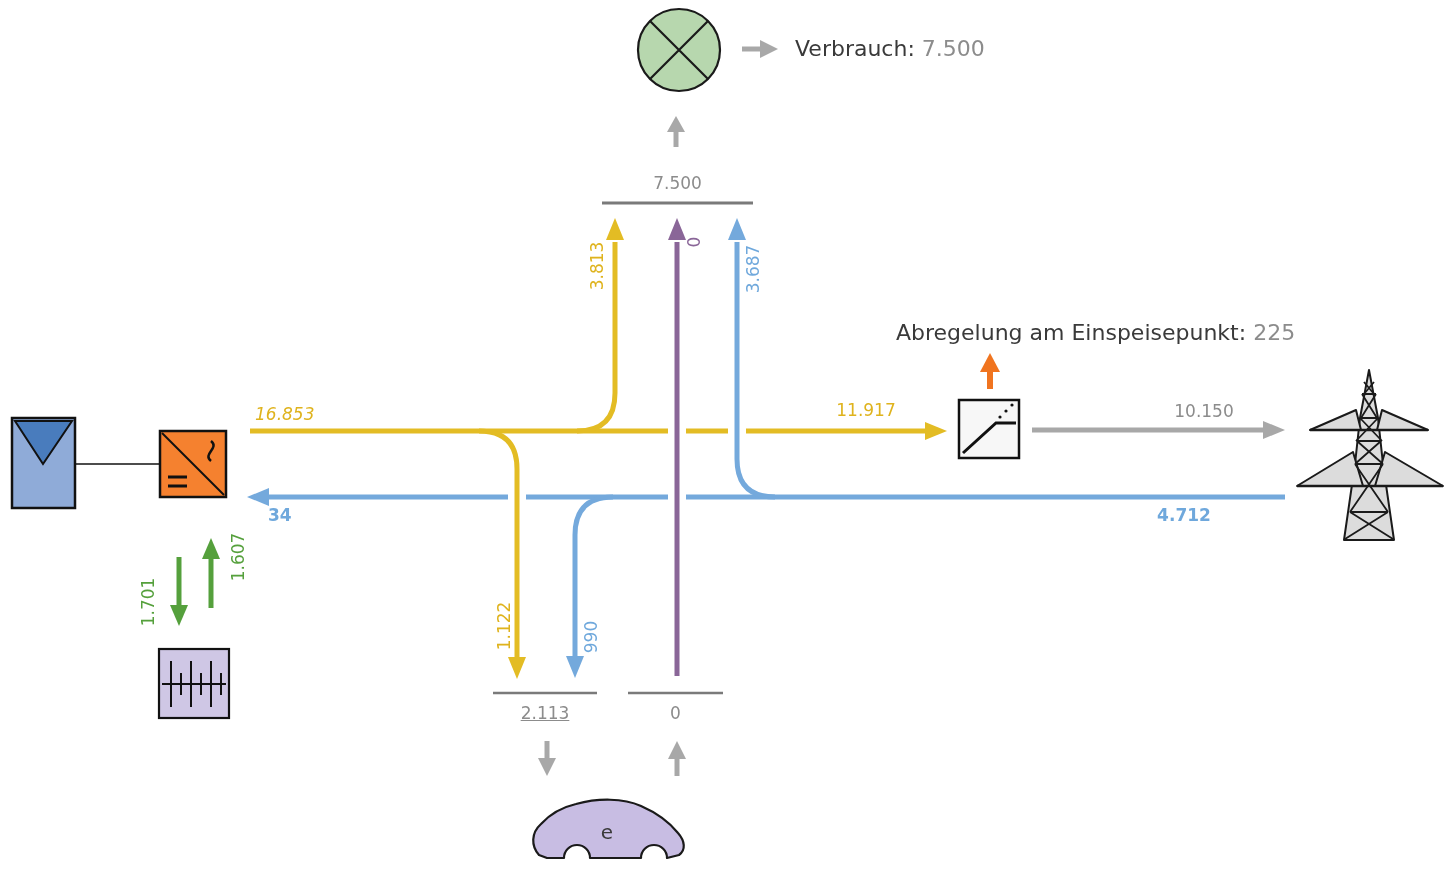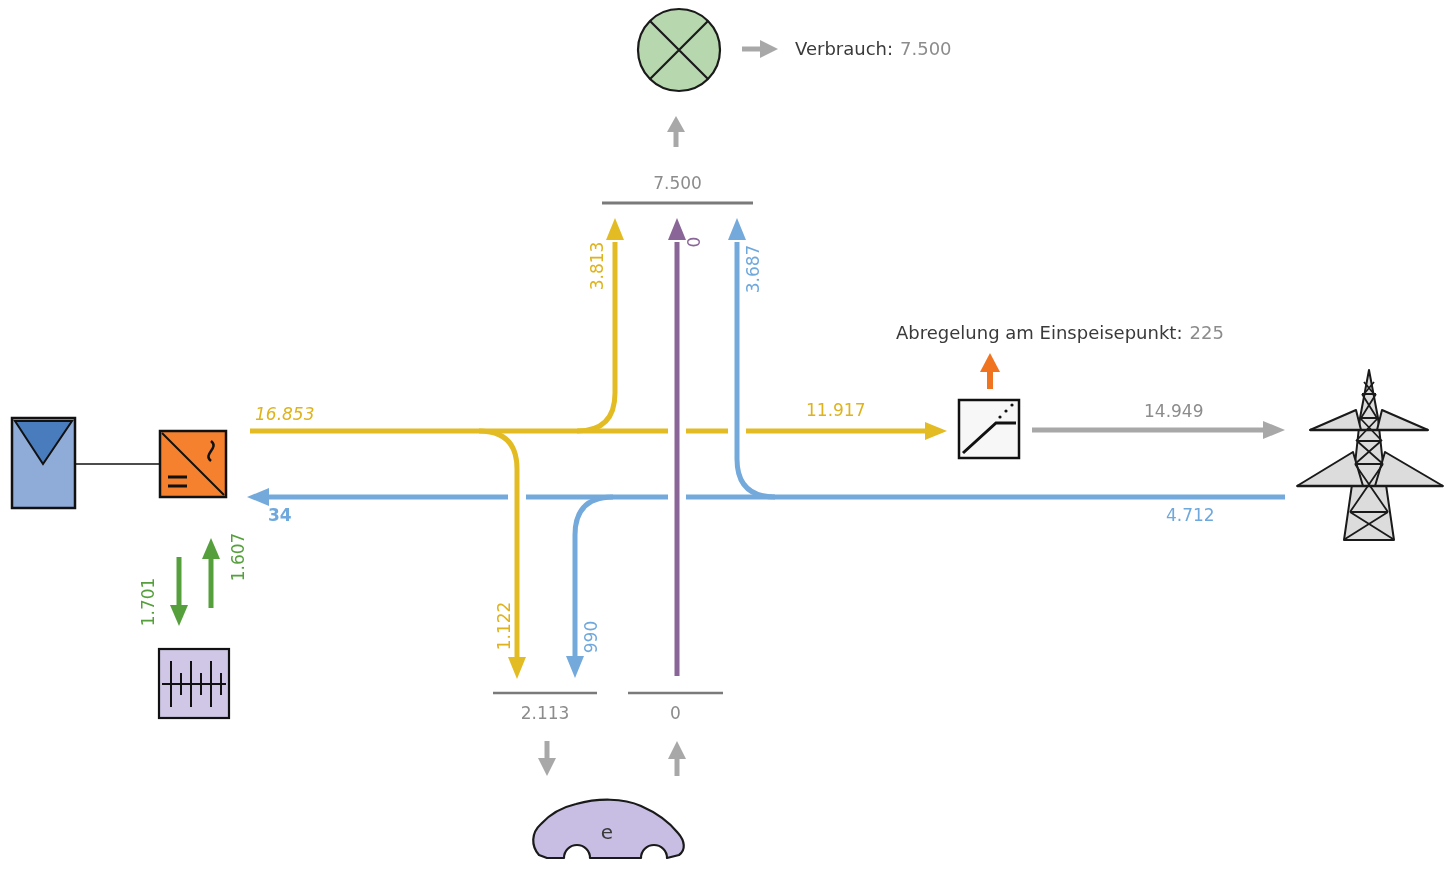--- a/index.html
+++ b/index.html
@@ -2,24 +2,24 @@
 <html><head>
 <meta charset="utf-8">
 <style>
   html,body{margin:0;padding:0;background:#fff;}
   .canvas{
     position:relative;width:1451px;height:883px;background:#ffffff;overflow:hidden;
     font-family:"DejaVu Sans","Liberation Sans",sans-serif;
   }
   .canvas svg{position:absolute;left:0;top:0;}
   .lbl{position:absolute;font-size:17px;line-height:22px;white-space:nowrap;}
-  .lbl.big{font-size:18px;}
+  .lbl.big{font-size:22px;}
   .rot{width:100px;height:22px;text-align:center;transform:rotate(-90deg);transform-origin:center;}
   .ctr{text-align:center;}
-  .rgt{text-align:left;width:120px;}
+  .rgt{text-align:center;width:120px;}
   .t-dark{color:#3a3a3a;}
   .t-gray{color:#8c8c8c;}
   .t-pv{color:#dfb31d;}
   .t-grid{color:#6fa8dc;}
   .t-ev{color:#8a6698;}
   .t-batt{color:#55a03c;}
   .pair span{display:inline;}
   .pair .v{margin-left:7px;}
 </style>
 </head>
@@ -165,28 +165,28 @@
 
   <div class="lbl rot t-pv" style="left:547px;top:255px;">3.813</div>
   <div class="lbl rot t-ev" style="left:644px;top:231px;">0</div>
   <div class="lbl rot t-grid" style="left:703px;top:258px;">3.687</div>
 
   <div class="lbl big pair" style="left:896px;top:322px;">
     <span class="t-dark">Abregelung am Einspeisepunkt:</span><span class="t-gray v">225</span>
   </div>
 
   <div class="lbl rgt t-pv" style="left:806px;top:399px;">11.917</div>
-  <div class="lbl rgt t-gray" style="left:1144px;top:400px;">14.949</div>
-  <div class="lbl rgt t-grid" style="left:1166px;top:504px;">4.712</div>
+  <div class="lbl rgt t-gray" style="left:1144px;top:400px;">10.150</div>
+  <div class="lbl rgt t-grid" style="left:1124px;top:504px;font-weight:bold;">4.712</div>
   <div class="lbl t-grid" style="left:268px;top:504px;font-weight:bold;">34</div>
 
   <div class="lbl rot t-pv" style="left:454px;top:615px;">1.122</div>
   <div class="lbl rot t-grid" style="left:541px;top:626px;">990</div>
 
   <div class="lbl rot t-batt" style="left:98px;top:591px;">1.701</div>
   <div class="lbl rot t-batt" style="left:188px;top:546px;">1.607</div>
 
-  <div class="lbl ctr t-gray" style="left:493px;top:702px;width:104px;">2.113</div>
+  <div class="lbl ctr t-gray" style="left:493px;top:702px;width:104px;text-decoration:underline;">2.113</div>
   <div class="lbl ctr t-gray" style="left:628px;top:702px;width:95px;">0</div>
 
   <div class="lbl ctr t-dark" style="left:595px;top:821px;width:24px;font-size:20px;">e</div>
 
 </div>
 
 </body></html>

